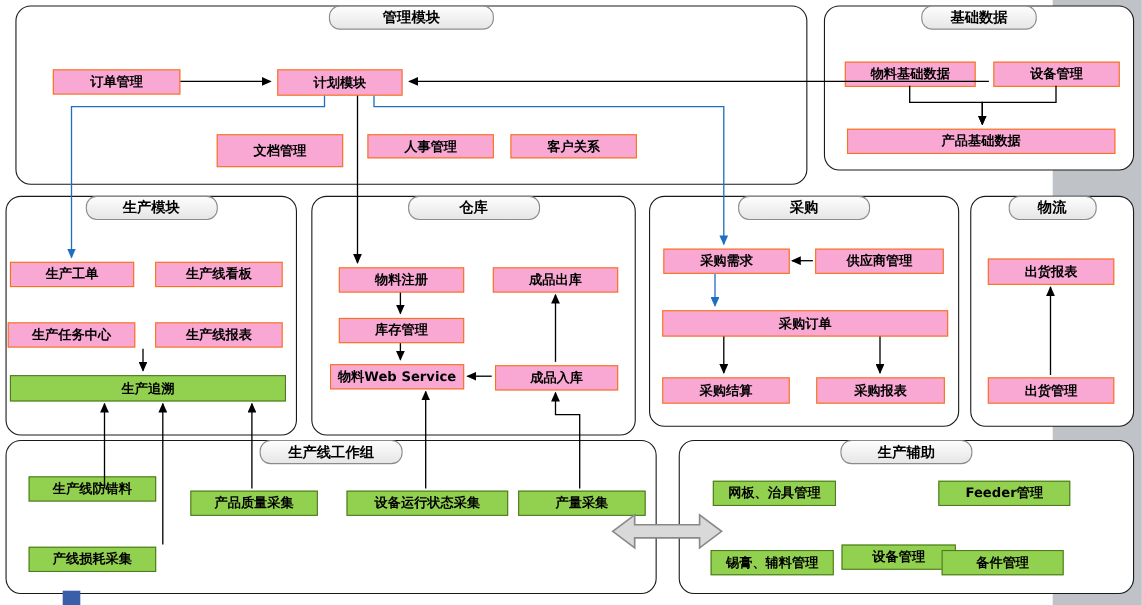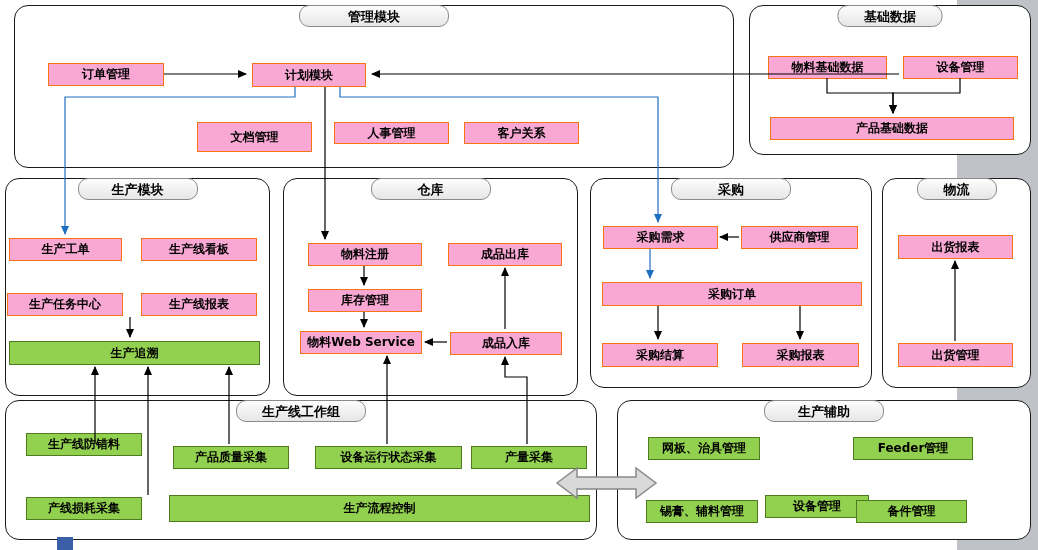--- a/index.html
+++ b/index.html
@@ -85,21 +85,20 @@
   <div class="box yellow" style="left:15px;top:164px;width:115px;height:24px;">出货管理</div>
 </div>
 
 <div class="panel" style="left:5px;top:400px;width:592px;height:140px;">
   <div class="tab" style="width:130px;">生产线工作组</div>
   <div class="box green" style="left:20px;top:32px;width:116px;height:23px;">生产线防错料</div>
   <div class="box green" style="left:167px;top:45px;width:116px;height:23px;">产品质量采集</div>
   <div class="box green" style="left:309px;top:45px;width:147px;height:23px;text-align:right;">设备运行状态采集</div>
   <div class="box green" style="left:465px;top:45px;width:116px;height:23px;">产量采集</div>
   <div class="box green" style="left:20px;top:96px;width:116px;height:23px;">产线损耗采集</div>
-  <div class="box green" style="left:163px;top:94px;width:421px;height:27px;">生产流程控制</div>
 </div>
 
 <div class="panel" style="left:617px;top:400px;width:414px;height:140px;padding-left:40px;">
   <div class="tab" style="width:120px;">生产辅助</div>
   <div class="box green" style="left:30px;top:36px;width:112px;height:23px;">网板、治具管理</div>
   <div class="box green" style="left:235px;top:36px;width:120px;height:23px;">Feeder管理</div>
   <div class="box green" style="left:147px;top:68px;width:104px;height:23px;margin-top:26px;">设备管理</div>
   <div class="box green" style="left:28px;top:99px;width:112px;height:23px;">锡膏、辅料管理</div>
   <div class="box green" style="left:238px;top:99px;width:111px;height:23px;">备件管理</div>
 </div>

